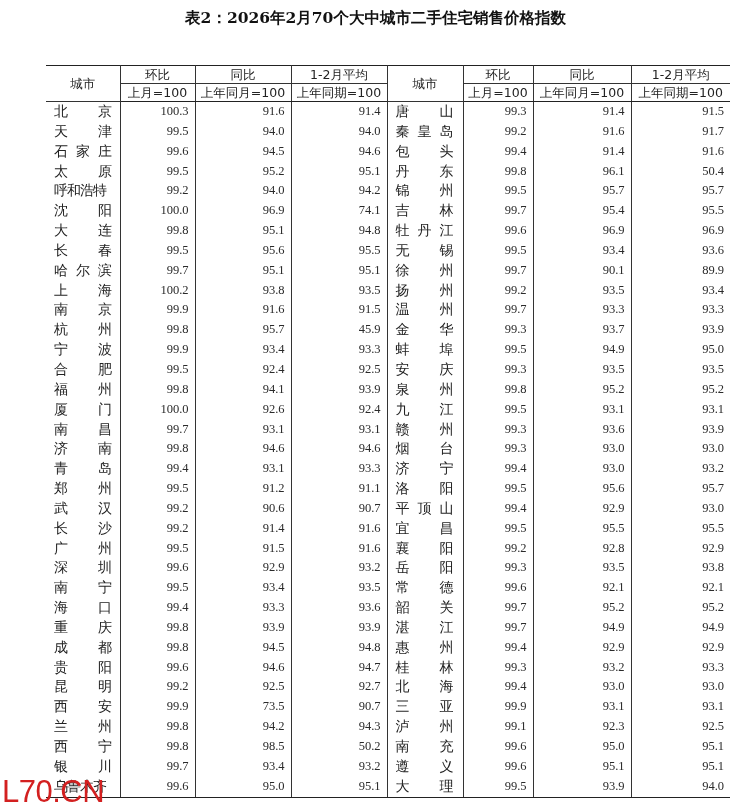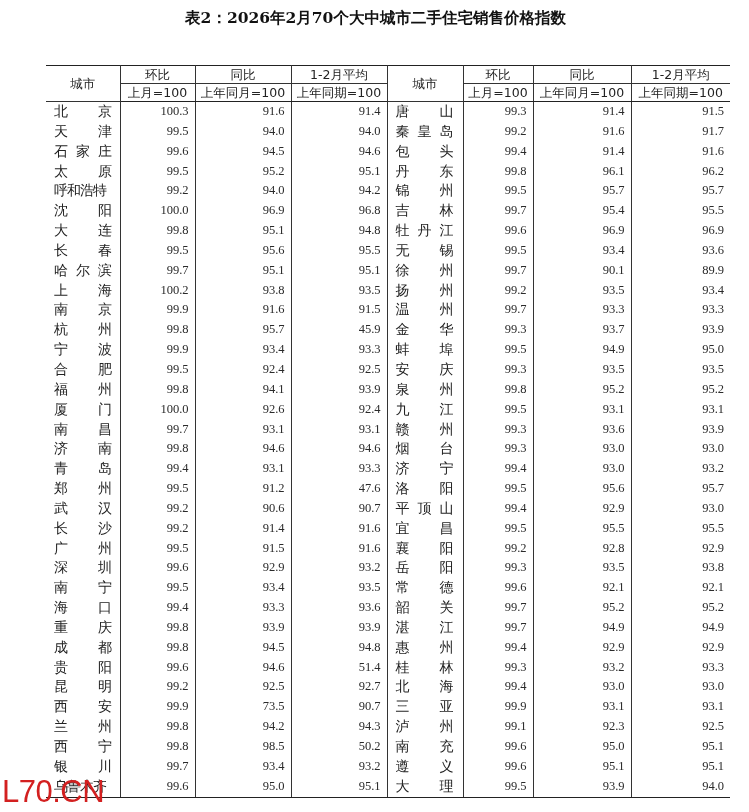--- a/index.html
+++ b/index.html
@@ -229,21 +229,21 @@
         <td>95.2</td>
         <td>95.1</td>
         <td class="city city2">
           <span class="name">
             <span>丹</span>
             <span>东</span>
           </span>
         </td>
         <td>99.8</td>
         <td>96.1</td>
-        <td class="last">96.2</td>
+        <td class="last">50.4</td>
       </tr>
       <tr>
         <td class="city">
           <span class="name" style="justify-content: flex-start; letter-spacing: -1px;">
             <span>呼</span>
             <span>和</span>
             <span>浩</span>
             <span>特</span>
           </span>
         </td>
@@ -262,21 +262,21 @@
       </tr>
       <tr>
         <td class="city">
           <span class="name">
             <span>沈</span>
             <span>阳</span>
           </span>
         </td>
         <td>100.0</td>
         <td>96.9</td>
-        <td>96.8</td>
+        <td>74.1</td>
         <td class="city city2">
           <span class="name">
             <span>吉</span>
             <span>林</span>
           </span>
         </td>
         <td>99.7</td>
         <td>95.4</td>
         <td class="last">95.5</td>
       </tr>
@@ -544,21 +544,21 @@
       </tr>
       <tr>
         <td class="city">
           <span class="name">
             <span>郑</span>
             <span>州</span>
           </span>
         </td>
         <td>99.5</td>
         <td>91.2</td>
-        <td>47.6</td>
+        <td>91.1</td>
         <td class="city city2">
           <span class="name">
             <span>洛</span>
             <span>阳</span>
           </span>
         </td>
         <td>99.5</td>
         <td>95.6</td>
         <td class="last">95.7</td>
       </tr>
@@ -725,21 +725,21 @@
       </tr>
       <tr>
         <td class="city">
           <span class="name">
             <span>贵</span>
             <span>阳</span>
           </span>
         </td>
         <td>99.6</td>
         <td>94.6</td>
-        <td>51.4</td>
+        <td>94.7</td>
         <td class="city city2">
           <span class="name">
             <span>桂</span>
             <span>林</span>
           </span>
         </td>
         <td>99.3</td>
         <td>93.2</td>
         <td class="last">93.3</td>
       </tr>

